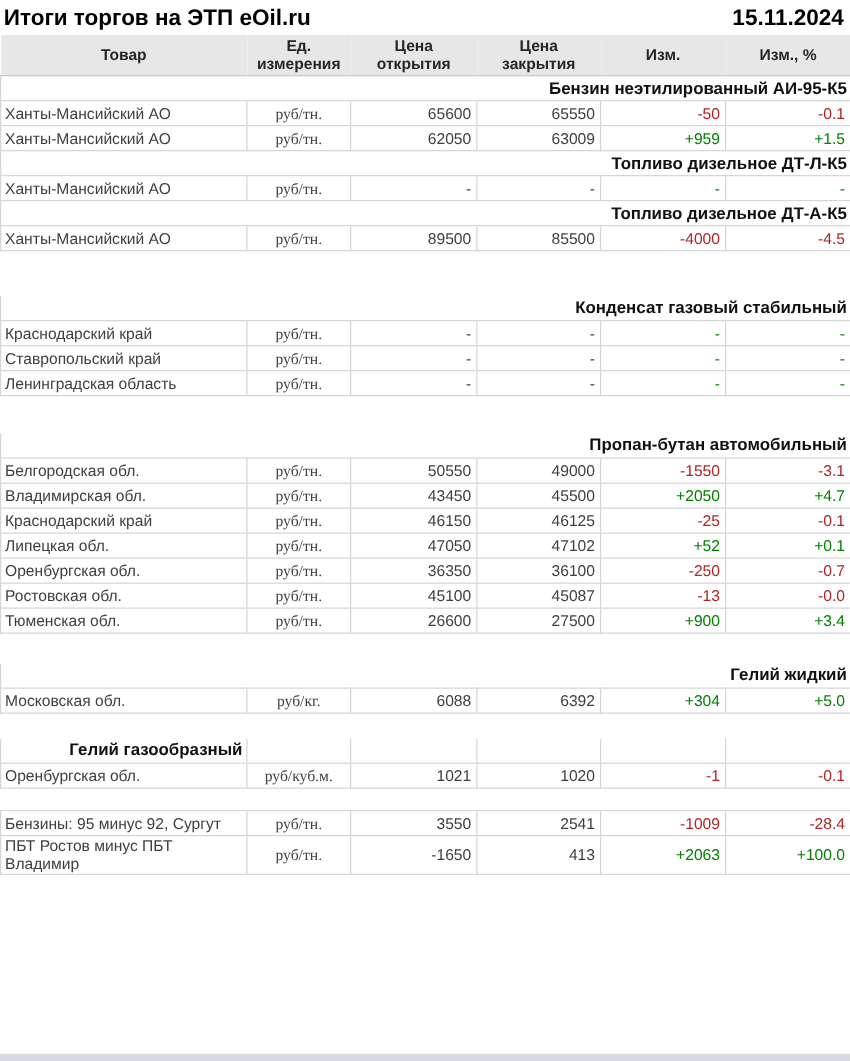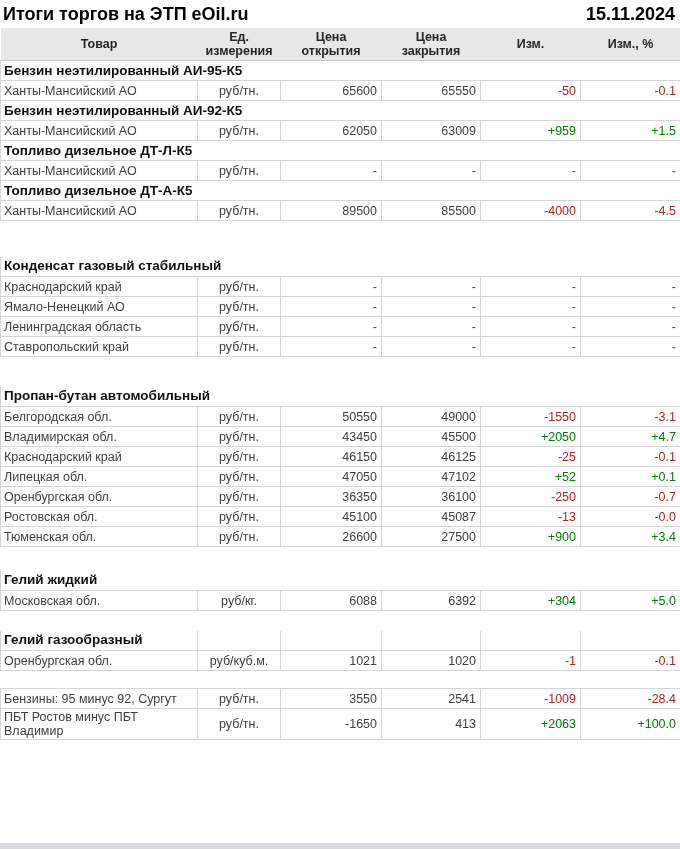--- a/index.html
+++ b/index.html
@@ -21,25 +21,25 @@
     padding: 2px 4px; line-height: 14px; border-bottom: 1px solid #cccccc;
   }
   td {
     font-size: 12.5px; color: #3f3f3f; height: 20px; padding: 1px 4px;
     line-height: 14px; vertical-align: middle; overflow: hidden;
   }
   td.b { border: 1px solid #d6d6d6; }
   td.sec {
     font-size: 13.5px; font-weight: bold; color: #111;
     border-left: 1px solid #d6d6d6; border-bottom: 1px solid #d6d6d6;
-    padding: 2px 3px; white-space: nowrap;
+    padding: 2px 3px; white-space: nowrap; text-align: right;
   }
   td.secb { border-left: 1px solid #d6d6d6; border-right: 1px solid #d6d6d6; border-bottom: 1px solid #d6d6d6; }
   td.c-prod { text-align: left; padding-left: 3px; }
-  td.c-unit { text-align: center; }
+  td.c-unit { text-align: center; font-family: Liberation Serif, serif; }
   td.c-num, td.c-chg { text-align: right; }
   td.gap { border: none; }
   .v-pos { color: #008000; }
   .v-neg { color: #b22323; }
   .v-dash { color: #008000; }
   .bottom-strip {
     position: absolute; left: 0; bottom: 0; width: 680px; height: 6px;
     background: #d7dade;
   }
 </style>
@@ -76,23 +76,20 @@
         </tr>
         <tr>
           <td class="b c-prod">Ханты-Мансийский АО</td>
           <td class="b c-unit">руб/тн.</td>
           <td class="b c-num">65600</td>
           <td class="b c-num">65550</td>
           <td class="b c-chg v-neg">-50</td>
           <td class="b c-chg v-neg">-0.1</td>
         </tr>
         <tr>
-          <td class="sec" colspan="6">Бензин неэтилированный АИ-92-К5</td>
-        </tr>
-        <tr>
           <td class="b c-prod">Ханты-Мансийский АО</td>
           <td class="b c-unit">руб/тн.</td>
           <td class="b c-num">62050</td>
           <td class="b c-num">63009</td>
           <td class="b c-chg v-pos">+959</td>
           <td class="b c-chg v-pos">+1.5</td>
         </tr>
         <tr>
           <td class="sec" colspan="6">Топливо дизельное ДТ-Л-К5</td>
         </tr>
@@ -123,37 +120,29 @@
         </tr>
         <tr>
           <td class="b c-prod">Краснодарский край</td>
           <td class="b c-unit">руб/тн.</td>
           <td class="b c-num">-</td>
           <td class="b c-num">-</td>
           <td class="b c-chg v-dash">-</td>
           <td class="b c-chg v-dash">-</td>
         </tr>
         <tr>
-          <td class="b c-prod">Ямало-Ненецкий АО</td>
+          <td class="b c-prod">Ставропольский край</td>
           <td class="b c-unit">руб/тн.</td>
           <td class="b c-num">-</td>
           <td class="b c-num">-</td>
           <td class="b c-chg v-dash">-</td>
           <td class="b c-chg v-dash">-</td>
         </tr>
         <tr>
           <td class="b c-prod">Ленинградская область</td>
-          <td class="b c-unit">руб/тн.</td>
-          <td class="b c-num">-</td>
-          <td class="b c-num">-</td>
-          <td class="b c-chg v-dash">-</td>
-          <td class="b c-chg v-dash">-</td>
-        </tr>
-        <tr>
-          <td class="b c-prod">Ставропольский край</td>
           <td class="b c-unit">руб/тн.</td>
           <td class="b c-num">-</td>
           <td class="b c-num">-</td>
           <td class="b c-chg v-dash">-</td>
           <td class="b c-chg v-dash">-</td>
         </tr>
         <tr>
           <td colspan="6" class="gap" style="height: 30px;"></td>
         </tr>
         <tr>

